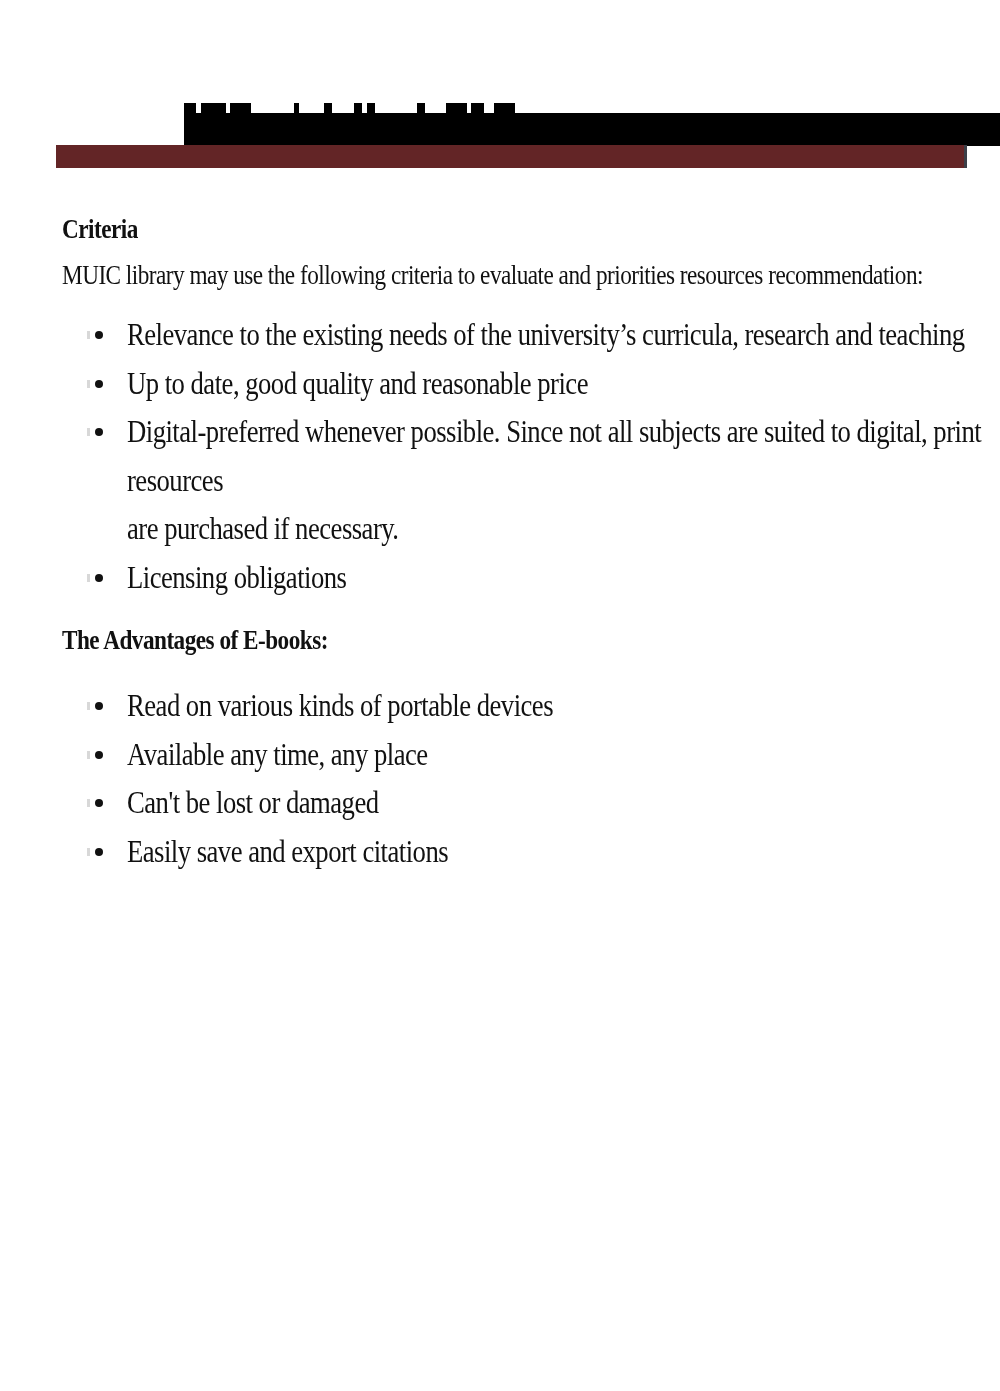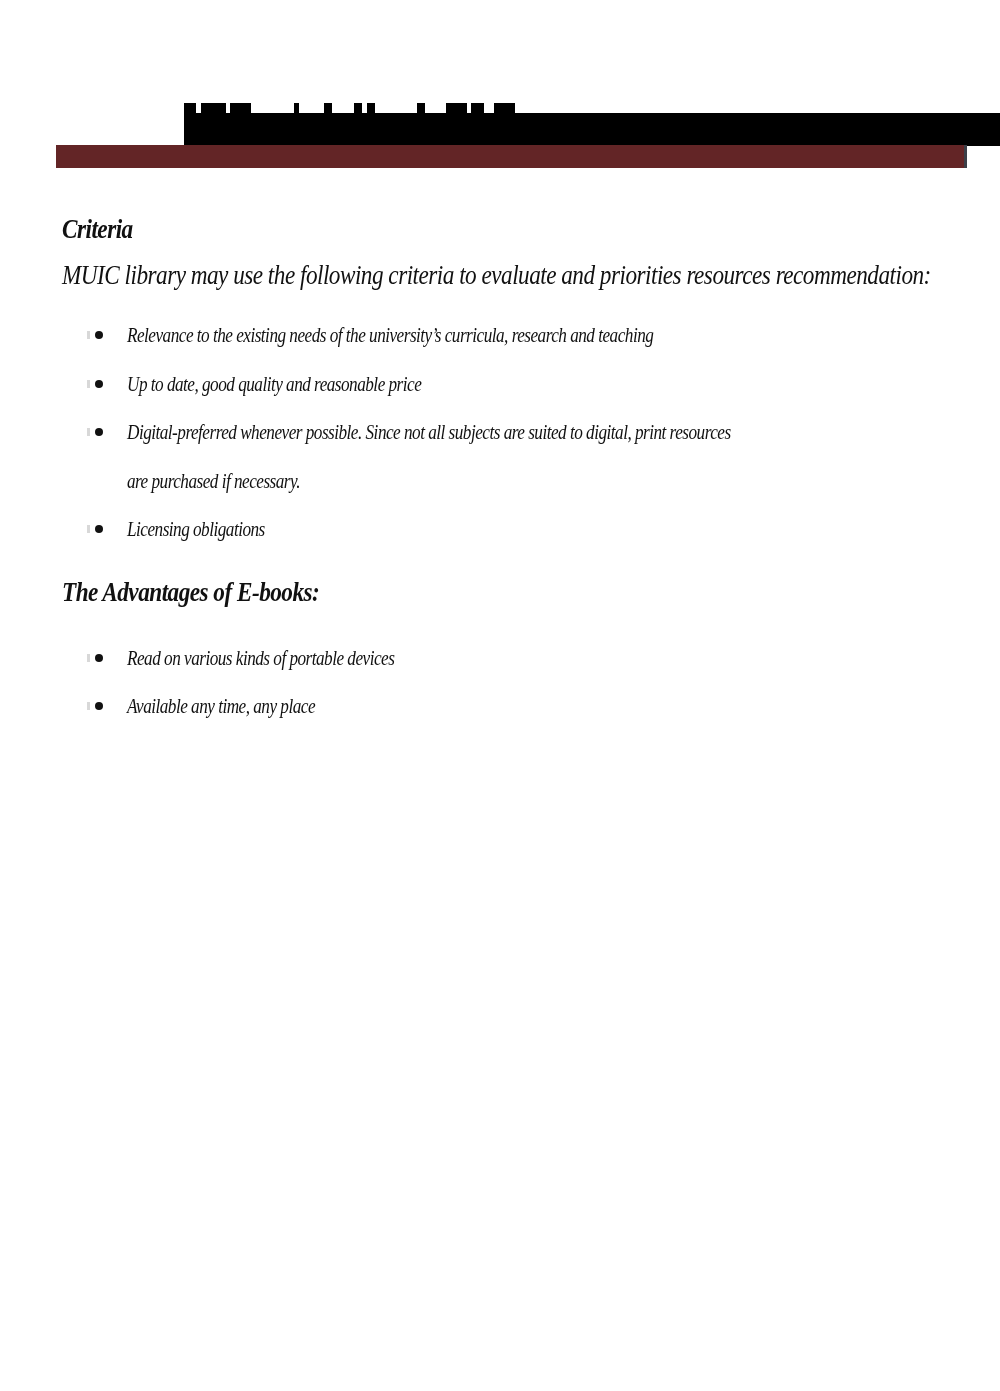--- a/index.html
+++ b/index.html
@@ -61,21 +61,20 @@
       height: 23px;
       background: #632526;
       border-right: 3px solid #3b3f48;
       box-sizing: border-box;
     }
     .content {
       position: absolute;
       left: 62px;
       top: 207px;
       width: 900px;
-      font-style: italic;
     }
     .section-heading {
       font-family: "Liberation Serif", serif;
       font-weight: bold;
       font-size: 27px;
       line-height: 44px;
       margin: 0;
       letter-spacing: -0.6px;
       transform: scaleX(0.86);
       transform-origin: left center;
@@ -91,21 +90,21 @@
       white-space: nowrap;
     }
     ul.bullets {
       list-style: none;
       margin: 0 0 14px 0;
       padding: 0;
     }
     ul.bullets li {
       position: relative;
       padding-left: 65px;
-      font-size: 20px;
+      font-size: 31px;
       line-height: 48.5px;
       letter-spacing: -0.6px;
     }
     .bullet-text {
       display: inline-block;
       transform: scaleX(0.86);
       transform-origin: left center;
       width: 1000px;
       white-space: normal;
     }
@@ -171,15 +170,23 @@
 
   <ul class="bullets" style="margin-top:20px;">
     <li>
       <span class="bullet-dot"></span>
       <span class="bullet-text">Read on various kinds of portable devices</span>
     </li>
     <li>
       <span class="bullet-dot"></span>
       <span class="bullet-text">Available any time, any place</span>
     </li>
+    <li>
+      <span class="bullet-dot"></span>
+      <span class="bullet-text">Can't be lost or damaged</span>
+    </li>
+    <li>
+      <span class="bullet-dot"></span>
+      <span class="bullet-text">Easily save and export citations</span>
+    </li>
   </ul>
 
 </div>
 
 </body></html>

